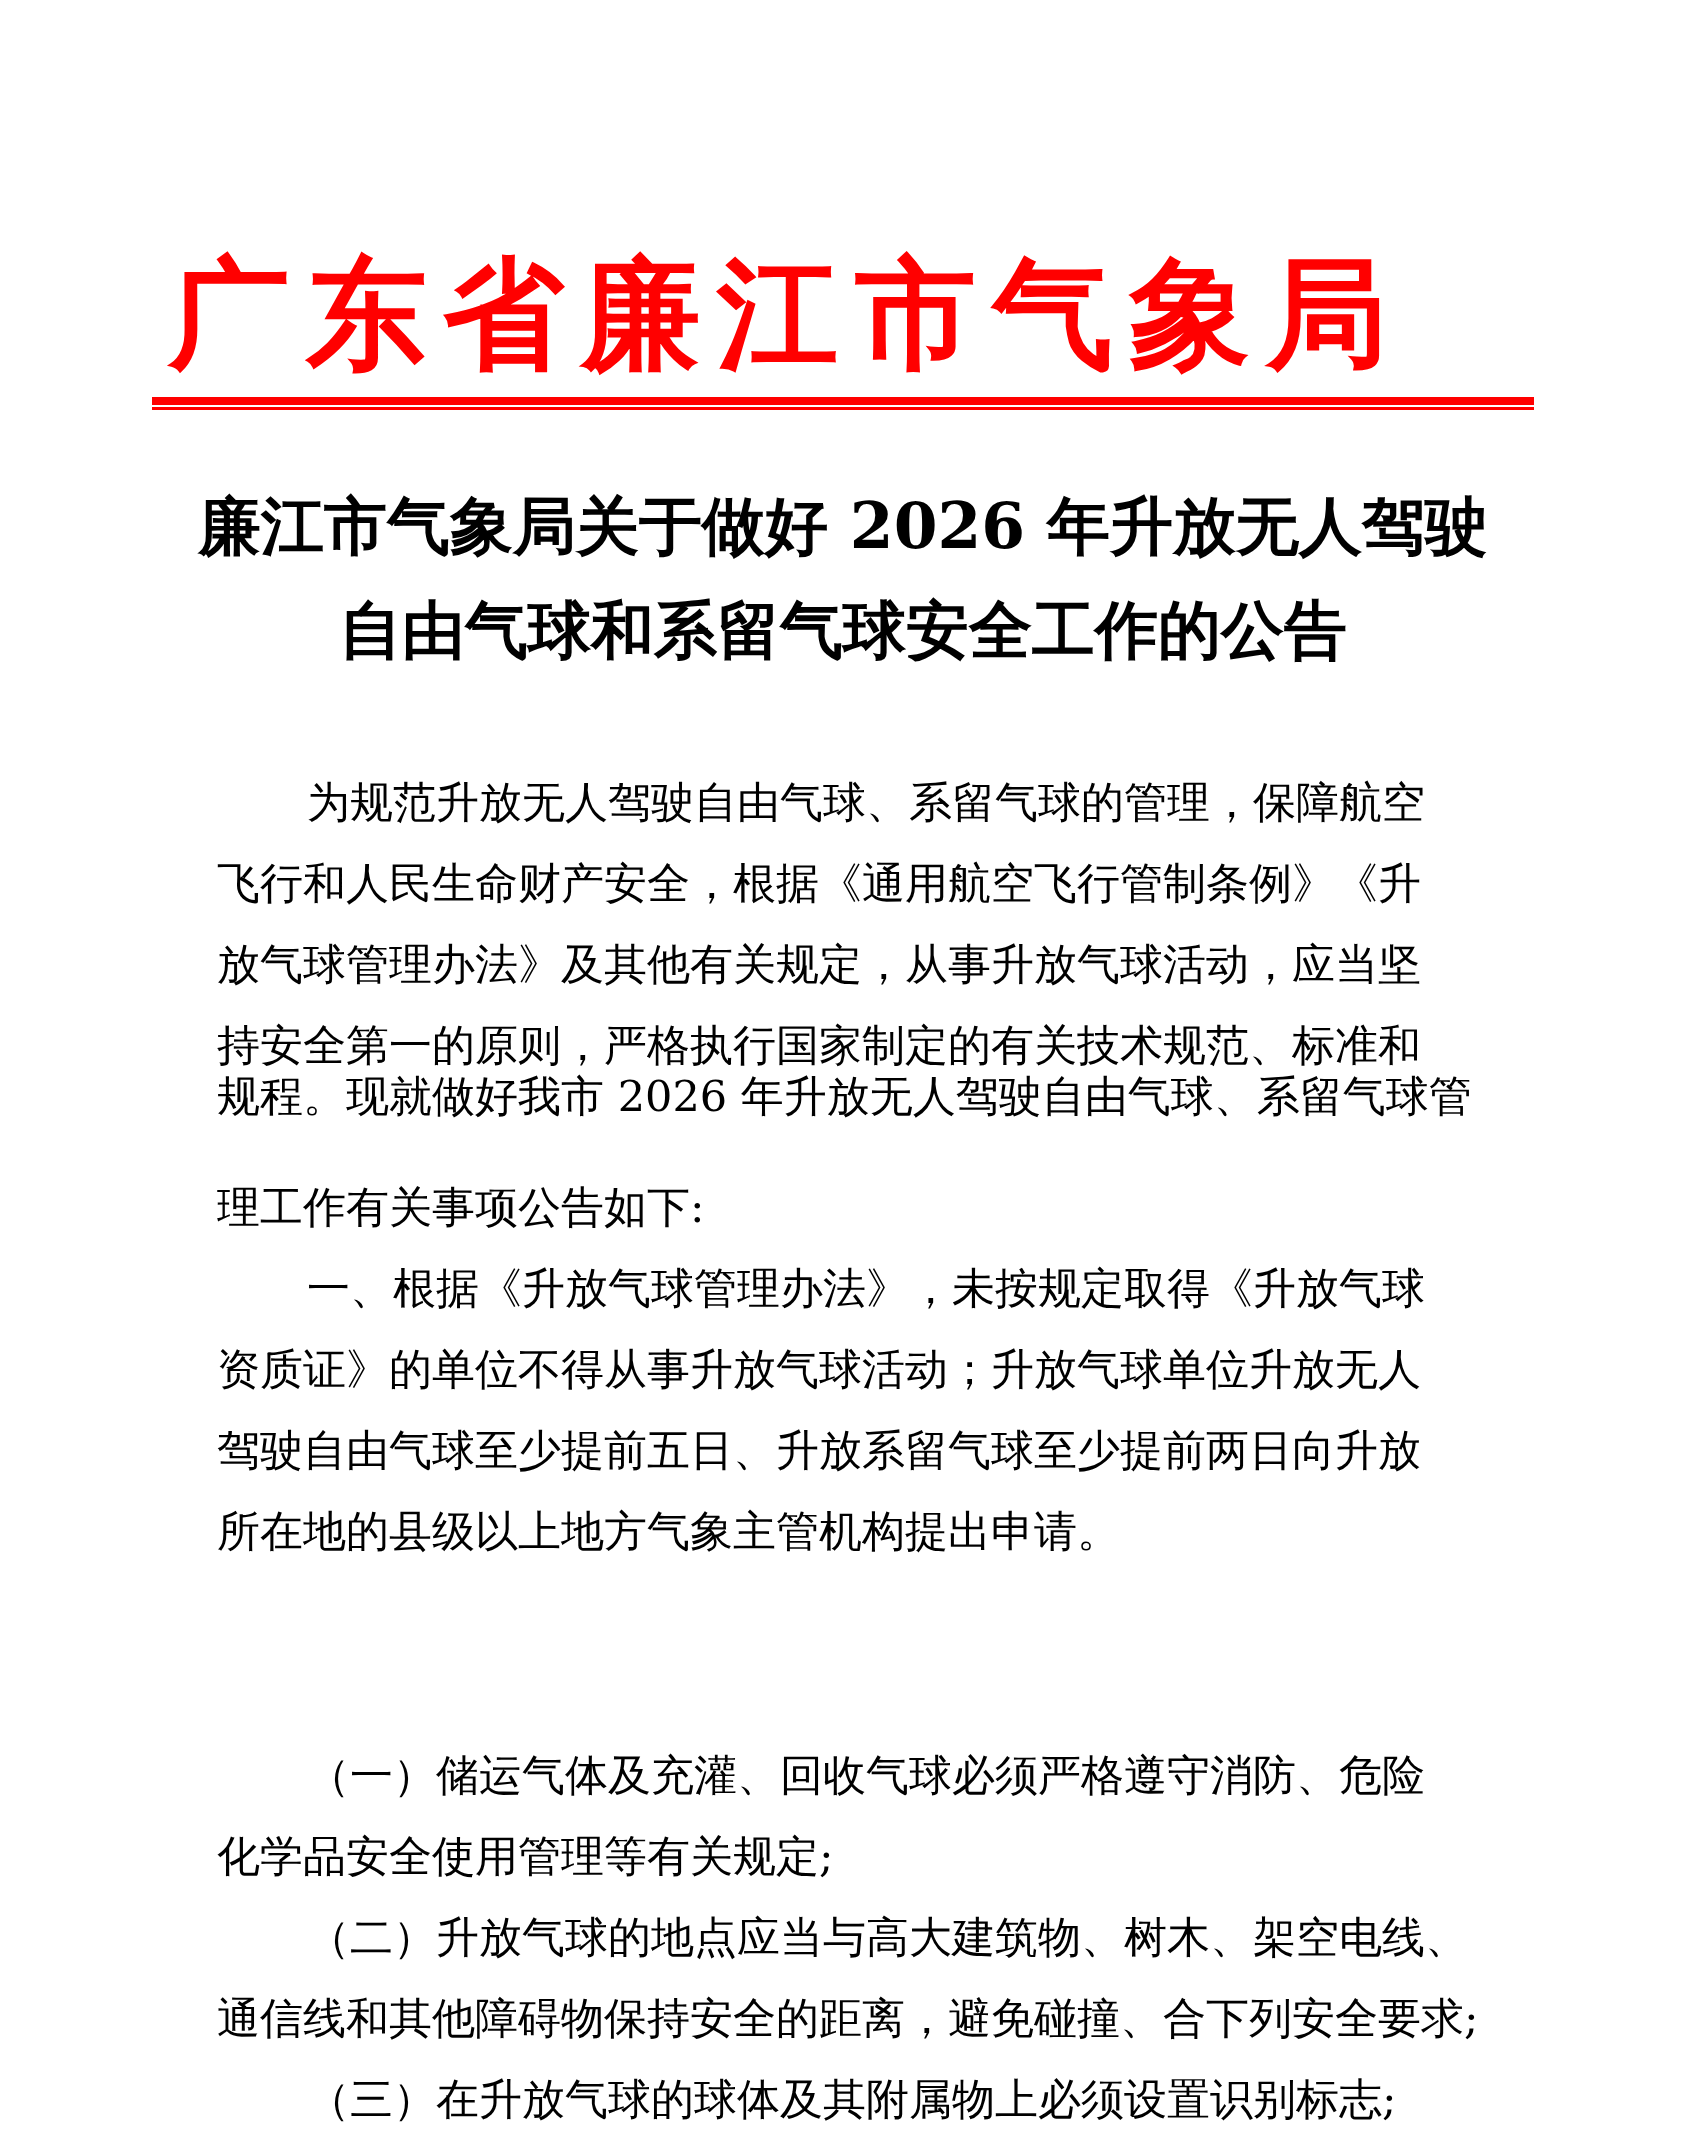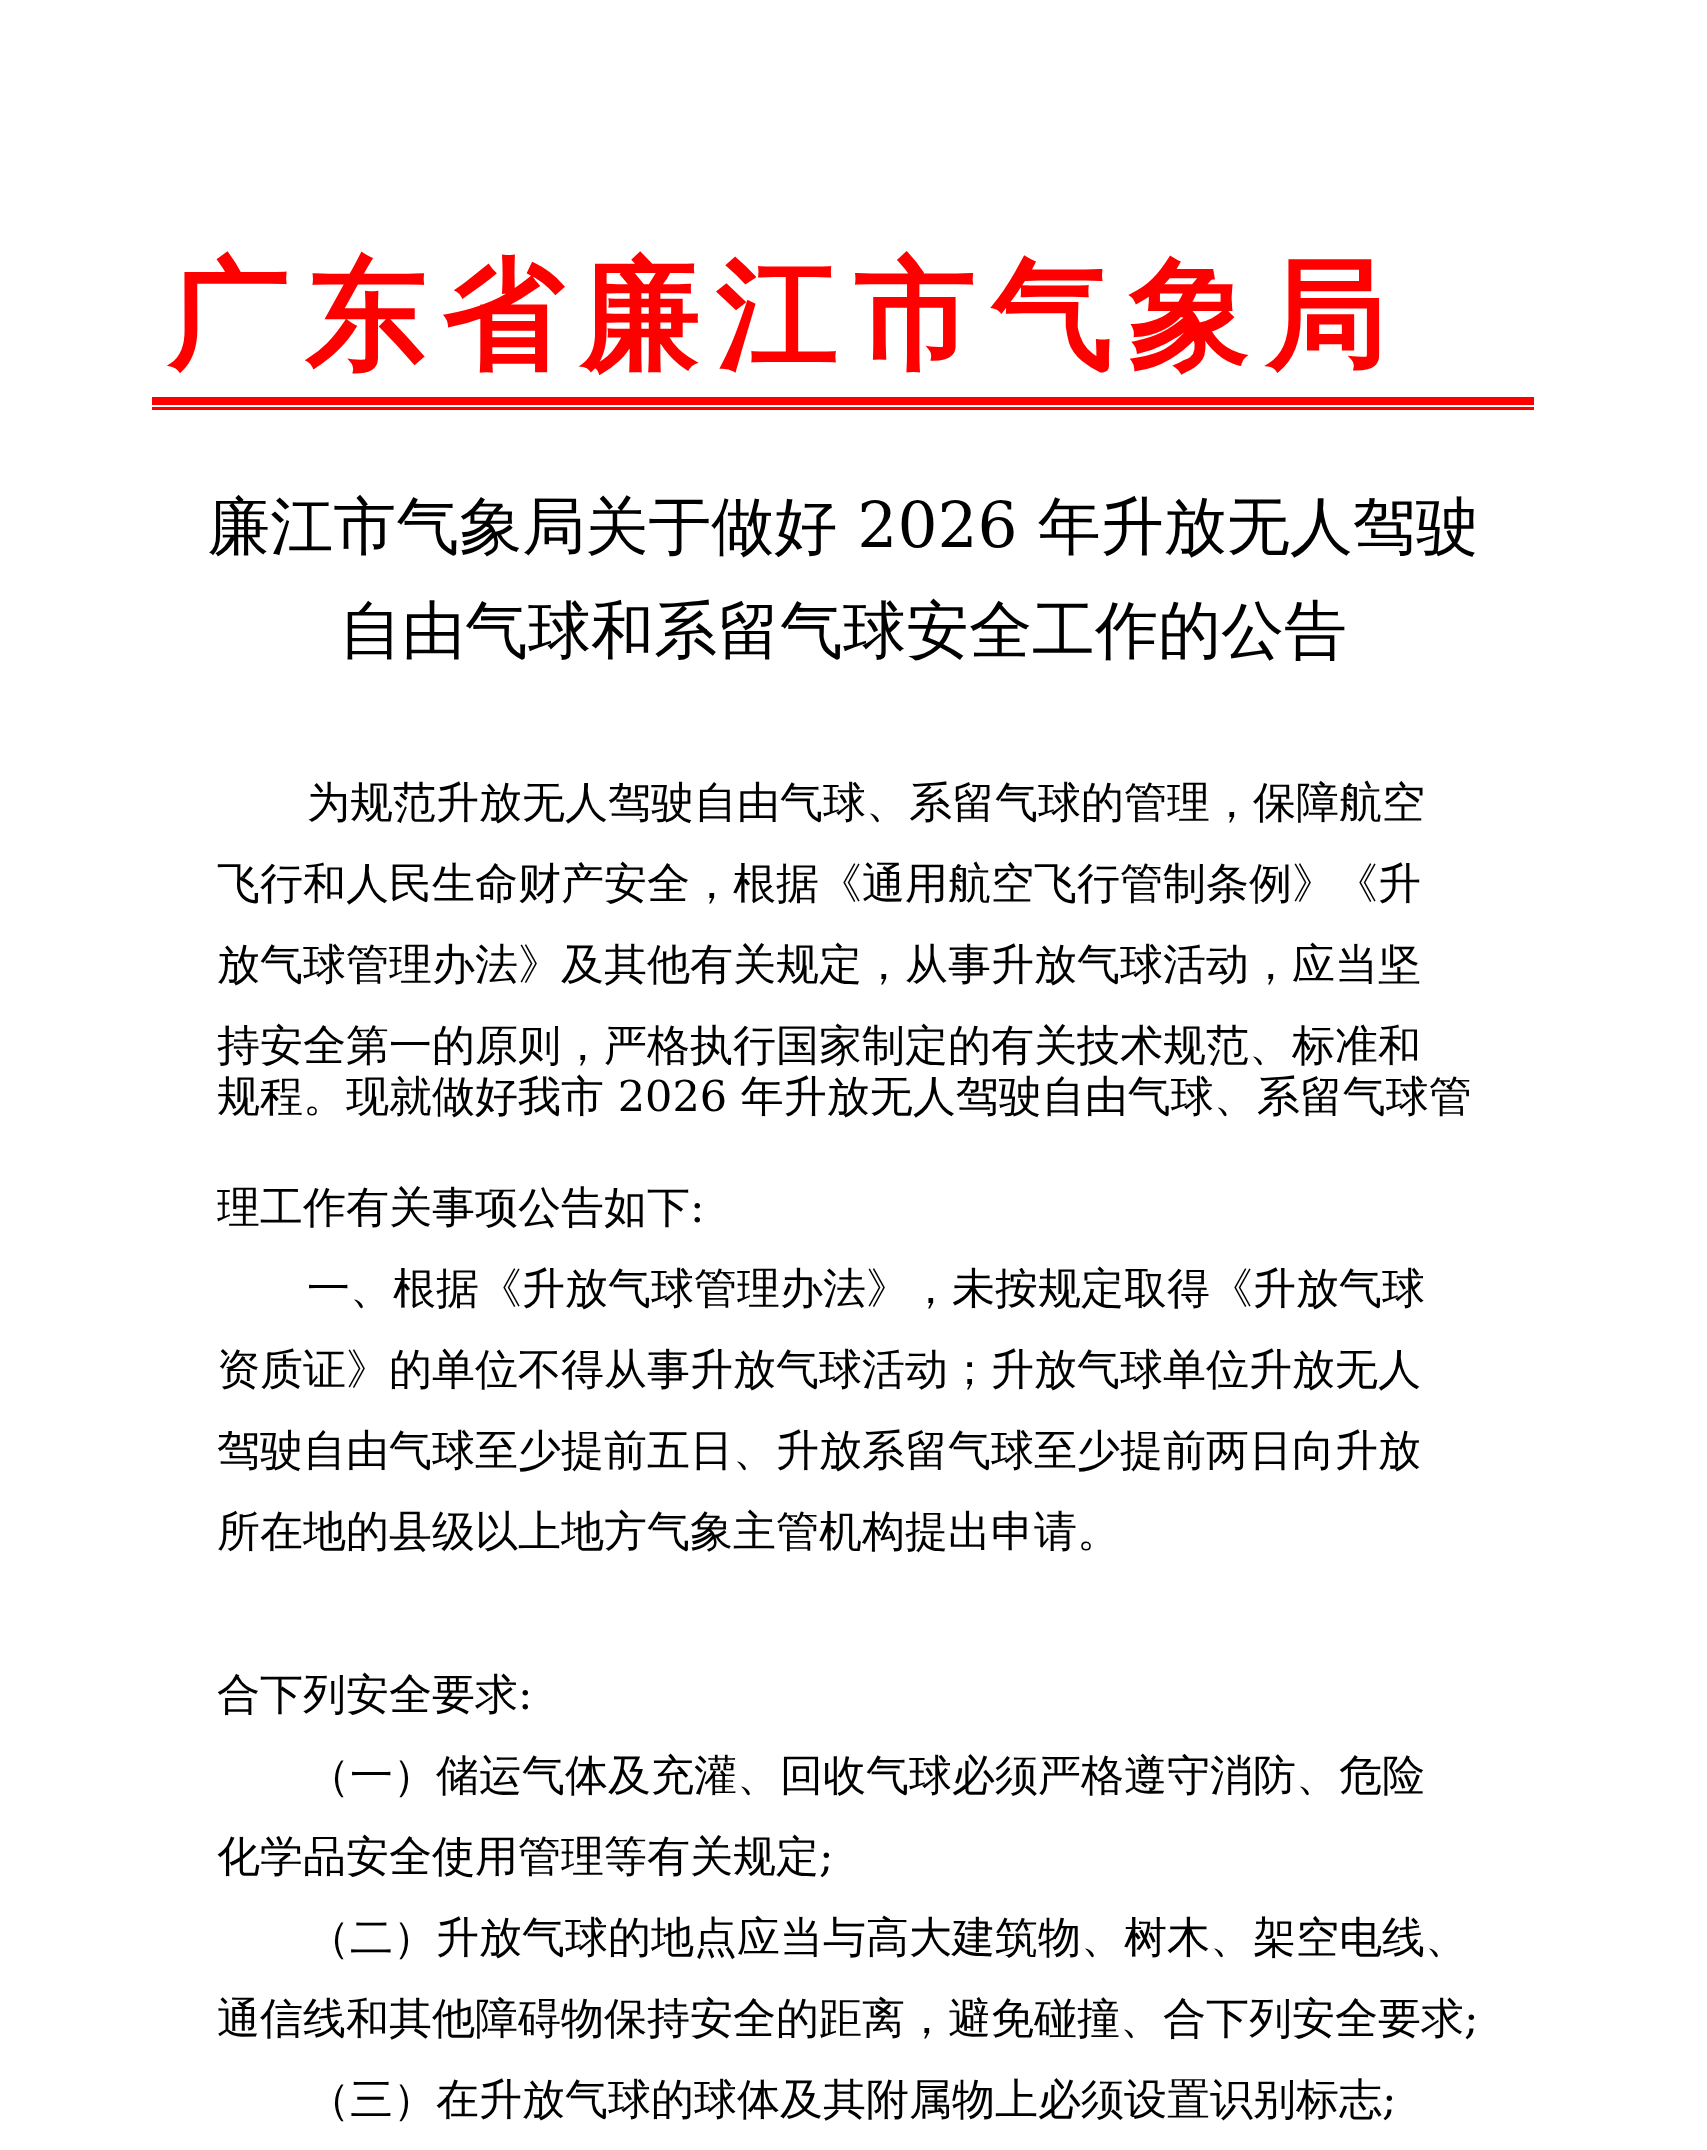--- a/index.html
+++ b/index.html
@@ -53,21 +53,21 @@
     .rule.top-thick    { top: 397px;  height: 7.7px; }
     .rule.top-thin     { top: 407px;  height: 2.6px;  }
 
     
     .title {
       position: absolute;
       left: 152px;
       width: 1382px;
       text-align: center;
       font-size: 63px;
-      font-weight: normal;
+      font-weight: bold;
       line-height: 103px;
       white-space: nowrap;
       font-family: "DejaVu Serif", "Liberation Serif", serif;
       color: #000000;
     }
     .title.line1 { top: 475px; }
     .title.line2 { top: 579px; }
 
     
     .body-line {
@@ -112,21 +112,20 @@
   <div class="body-line indent" style="top:762px">为规范升放无人驾驶自由气球、系留气球的管理，保障航空</div>
   <div class="body-line" style="top:843px">飞行和人民生命财产安全，根据《通用航空飞行管制条例》《升</div>
   <div class="body-line" style="top:924px">放气球管理办法》及其他有关规定，从事升放气球活动，应当坚</div>
   <div class="body-line" style="top:1005px">持安全第一的原则，严格执行国家制定的有关技术规范、标准和</div>
   <div class="body-line" style="top:1056px">规程。现就做好我市 2026 年升放无人驾驶自由气球、系留气球管</div>
   <div class="body-line indent" style="top:1248px">一、根据《升放气球管理办法》，未按规定取得《升放气球</div>
   <div class="body-line" style="top:1167px">理工作有关事项公告如下:</div>
   <div class="body-line" style="top:1410px">驾驶自由气球至少提前五日、升放系留气球至少提前两日向升放</div>
   <div class="body-line" style="top:1329px">资质证》的单位不得从事升放气球活动；升放气球单位升放无人</div>
   <div class="body-line" style="top:1491px">所在地的县级以上地方气象主管机构提出申请。</div>
-  <div class="body-line" style="top:1654px">合下列安全要求:</div>
   <div class="body-line indent" style="top:1735px">（一）储运气体及充灌、回收气球必须严格遵守消防、危险</div>
   <div class="body-line" style="top:1816px">化学品安全使用管理等有关规定;</div>
   <div class="body-line indent" style="top:1897px">（二）升放气球的地点应当与高大建筑物、树木、架空电线、</div>
   <div class="body-line" style="top:1978px">通信线和其他障碍物保持安全的距离，避免碰撞、合下列安全要求;</div>
   <div class="body-line indent" style="top:2059px">（三）在升放气球的球体及其附属物上必须设置识别标志;</div>
   <div class="body-line indent" style="top:2140px">（四）升放气球必须符合适宜的气象条件;</div>
 
 </div>
 
 

